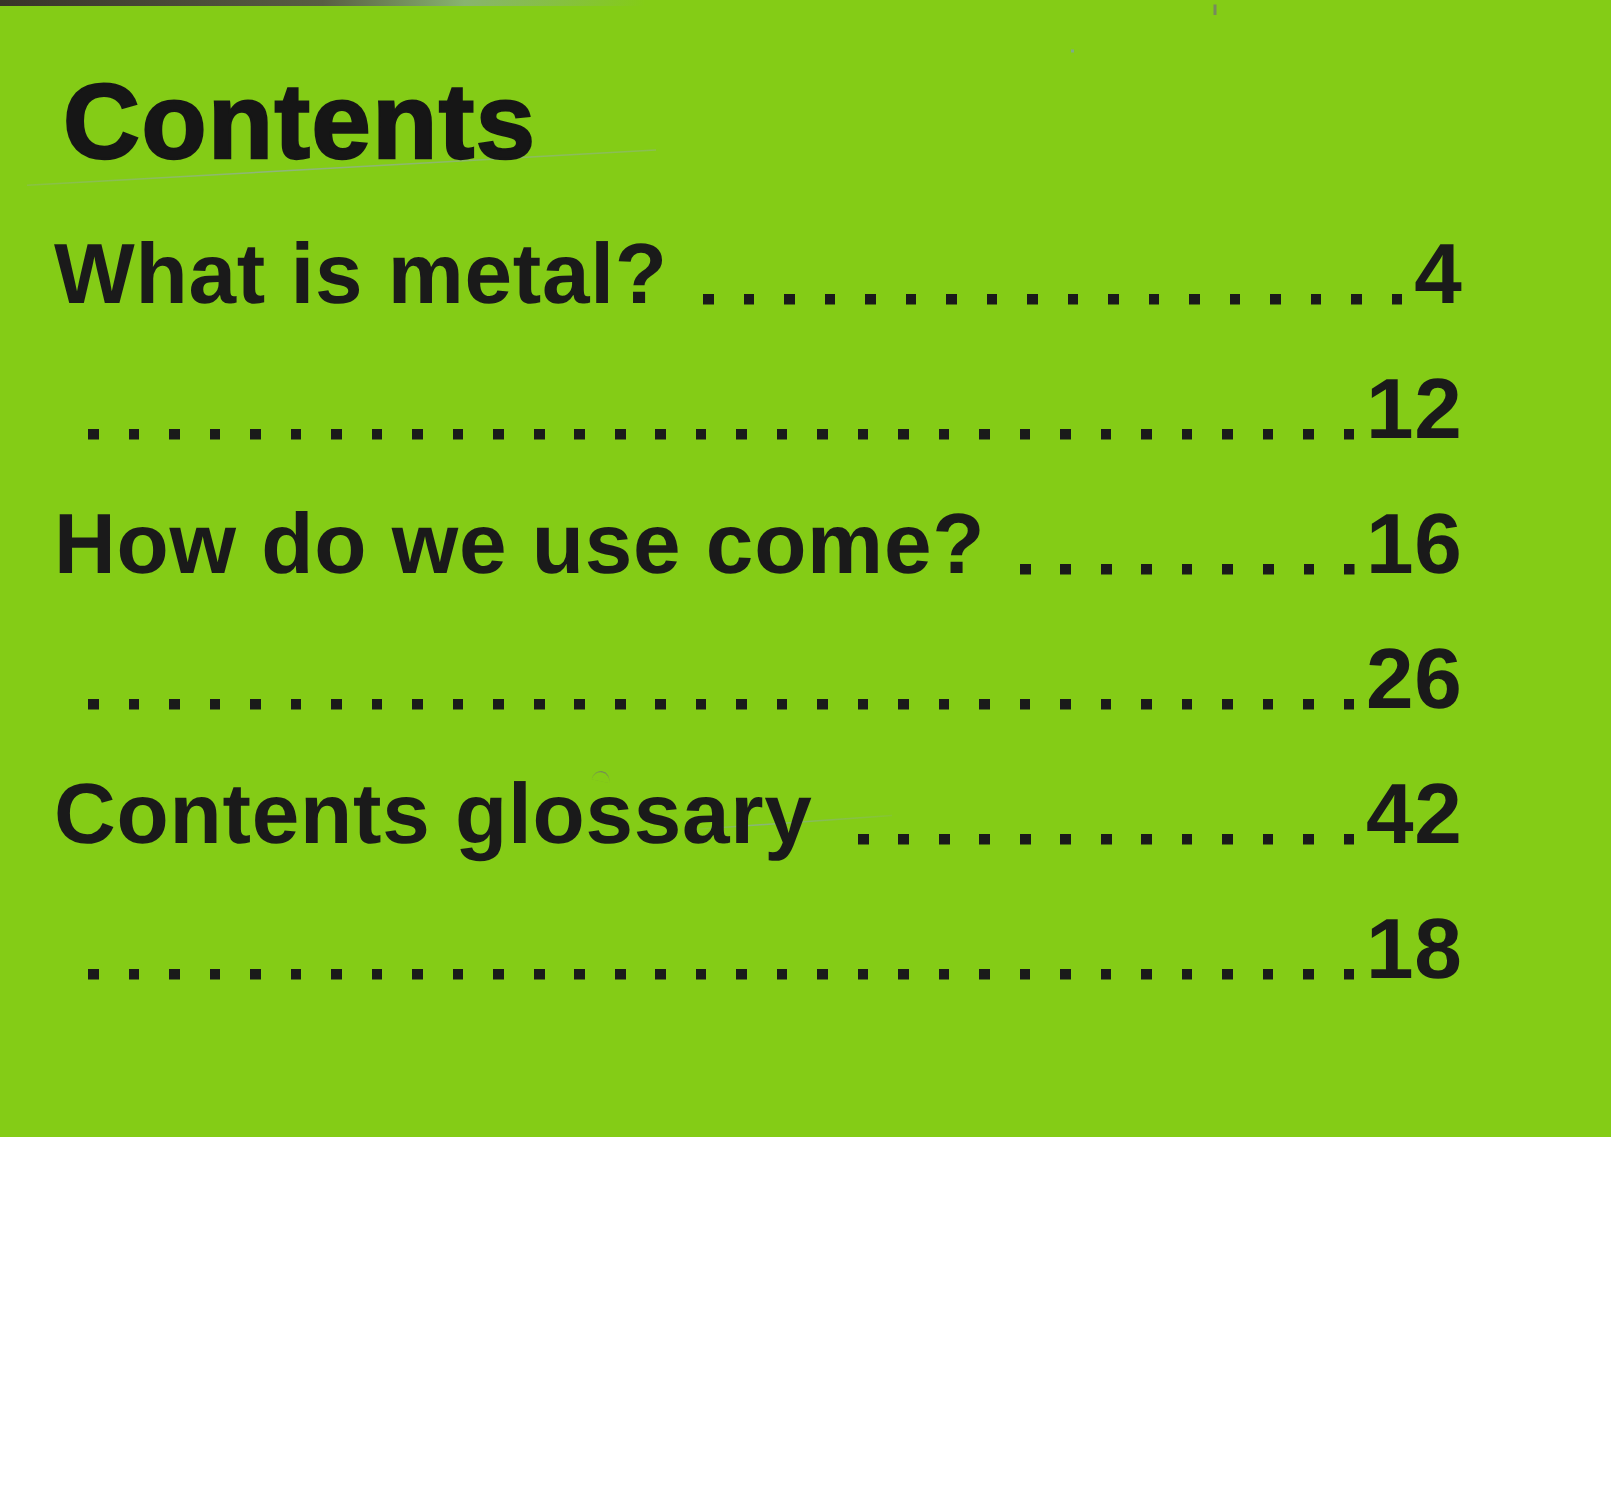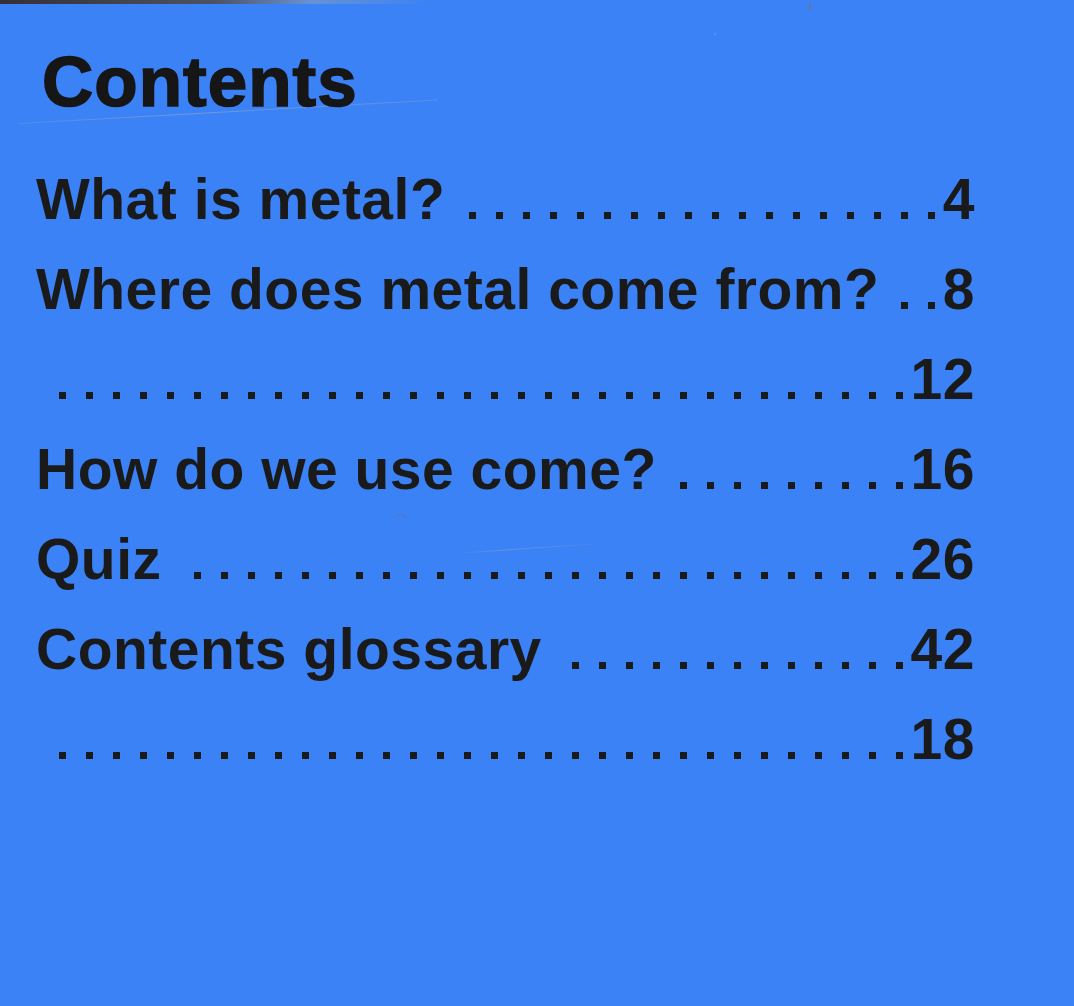--- a/index.html
+++ b/index.html
@@ -4,22 +4,22 @@
 <style>
   html, body { margin: 0; padding: 0; }
   body {
     width: 1074px; height: 1006px;
     background: #ffffff;
     font-family: "Liberation Sans", sans-serif;
     overflow: hidden;
   }
   .page {
     position: relative;
-    width: 1074px; height: 1006px;
-    background: #3b82f6;
+    width: 1074px; height: 758px;
+    background: #84cc16;
     color: #1a1a1a;
   }
 
   
   .scan-top-line {
     position: absolute; top: 0; left: 0;
     width: 430px; height: 4px;
     background: linear-gradient(to right,
       rgba(52,44,42,0.95) 0%,
       rgba(80,74,74,0.85) 50%,
@@ -66,21 +66,21 @@
   .toc-title {
     margin: 46px 0 0 6px;
     font-size: 71px;
     line-height: 1;
     font-weight: 700;
     letter-spacing: 1px;
     color: #161616;
     -webkit-text-stroke: 1.6px #161616;
   }
   .toc-list {
-    margin-top: 54px;
+    margin-top: 38px;
   }
   .toc-row {
     display: flex;
     align-items: flex-end;
     font-size: 57px;
     line-height: 1;
     font-weight: 700;
     letter-spacing: 0.5px;
     color: #1a1a1a;
   }
@@ -112,39 +112,33 @@
     <h1 class="toc-title">Contents</h1>
 
     <div class="toc-list">
 
       <div class="toc-row">
         <span class="toc-label">What is metal?</span>
         <span class="toc-leader"></span>
         <span class="toc-page">4</span>
       </div>
 
-      <div class="toc-row">
-        <span class="toc-label">Where does metal come from?</span>
-        <span class="toc-leader"></span>
-        <span class="toc-page">8</span>
-      </div>
 
       <div class="toc-row">
         <span class="toc-leader"></span>
         <span class="toc-page">12</span>
       </div>
 
       <div class="toc-row">
         <span class="toc-label">How do we use come?</span>
         <span class="toc-leader"></span>
         <span class="toc-page">16</span>
       </div>
 
       <div class="toc-row">
-        <span class="toc-label">Quiz</span>
         <span class="toc-leader"></span>
         <span class="toc-page">26</span>
       </div>
 
       <div class="toc-row">
         <span class="toc-label">Contents glossary</span>
         <span class="toc-leader"></span>
         <span class="toc-page">42</span>
       </div>
 

